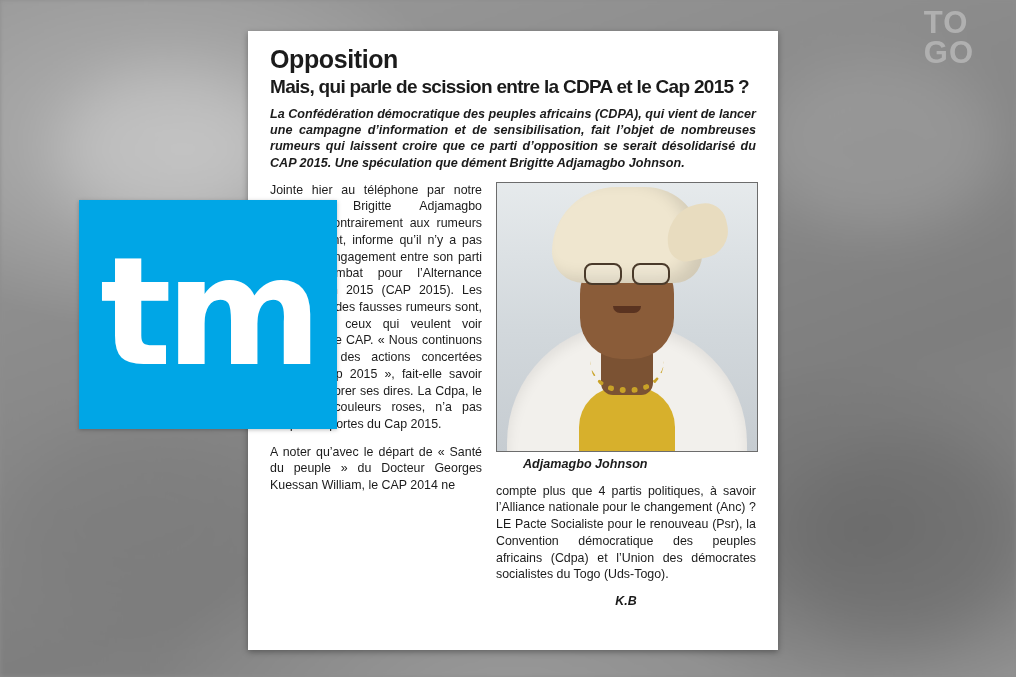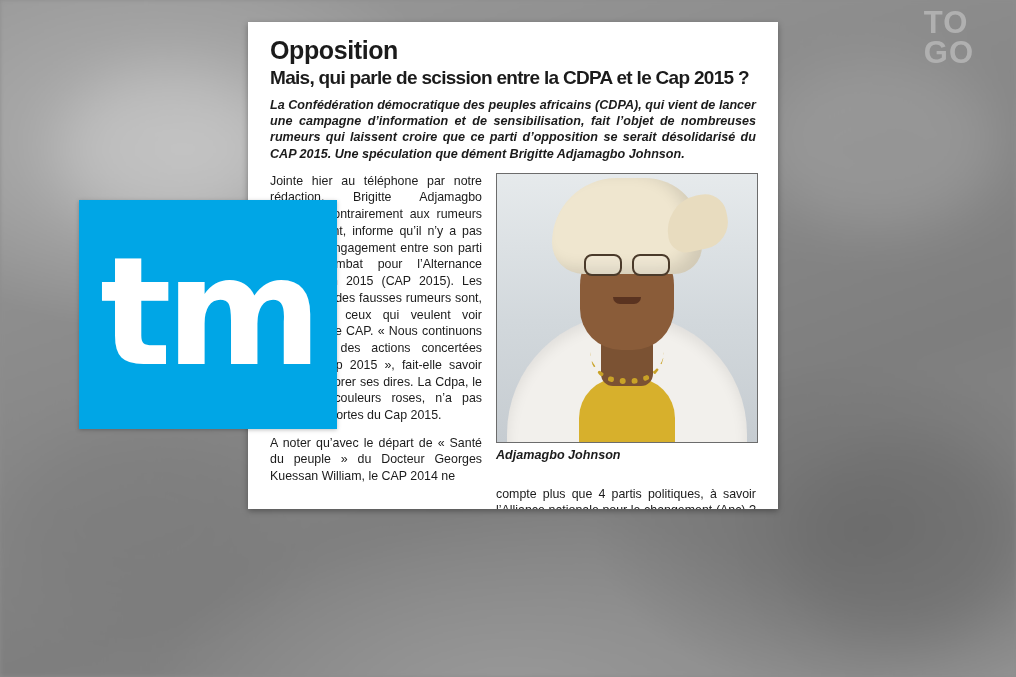--- a/index.html
+++ b/index.html
@@ -45,23 +45,23 @@
     letter-spacing: 1px;
     text-align: left;
     font-family: "Liberation Sans", sans-serif;
     user-select: none;
   }
 
   
   #clipping {
     position: absolute;
     left: 248px;
-    top: 22px;
+    top: 31px;
     width: 530px;
-    height: 487px;
+    height: 619px;
     background: #ffffff;
     box-shadow: 0 2px 6px rgba(0,0,0,.35);
     overflow: hidden;
     color: #1b1b1b;
   }
   #clipping-inner {
     padding: 14px 22px 10px 22px;
   }
 
   .kicker {
@@ -202,20 +202,21 @@
     bottom: 138px;
     width: 28px; height: 7px;
     background: #5a3320;
     border-radius: 0 0 16px 16px;
   }
   .caption {
     font-size: 12.6px;
     font-style: italic;
     font-weight: bold;
     margin-top: 5px;
+    margin-left: 27px;
   }
   .signoff {
     font-size: 12.4px;
     font-weight: bold;
     font-style: italic;
     text-align: center;
     margin-top: 6px;
   }
 
   
@@ -279,21 +280,21 @@
           <div class="ph-face"></div>
           <div class="ph-beads"></div>
           <div class="ph-head-wrap"></div>
           <div class="ph-glasses">
               <span class="l"></span>
               <span class="r"></span>
             </div>
           <div class="ph-mouth"></div>
         </div>
         <div class="caption">Adjamagbo Johnson</div>
-        <p class="body-p" style="margin-top:24px;">compte plus que 4 partis politiques, à savoir l’Alliance nationale pour le changement (Anc) ? LE Pacte Socialiste pour le renouveau (Psr), la Convention démocratique des peuples africains (Cdpa) et l’Union des démocrates socialistes du Togo (Uds-Togo).</p>
+        <p class="body-p" style="margin-top:12px;">compte plus que 4 partis politiques, à savoir l’Alliance nationale pour le changement (Anc) ? LE Pacte Socialiste pour le renouveau (Psr), la Convention démocratique des peuples africains (Cdpa) et l’Union des démocrates socialistes du Togo (Uds-Togo).</p>
         <div class="signoff">K.B</div>
       </div>
     </div>
 
   </div>
 </div>
 
 <div id="tm-logo">
   <span class="tm-text">tm</span>
 </div>

